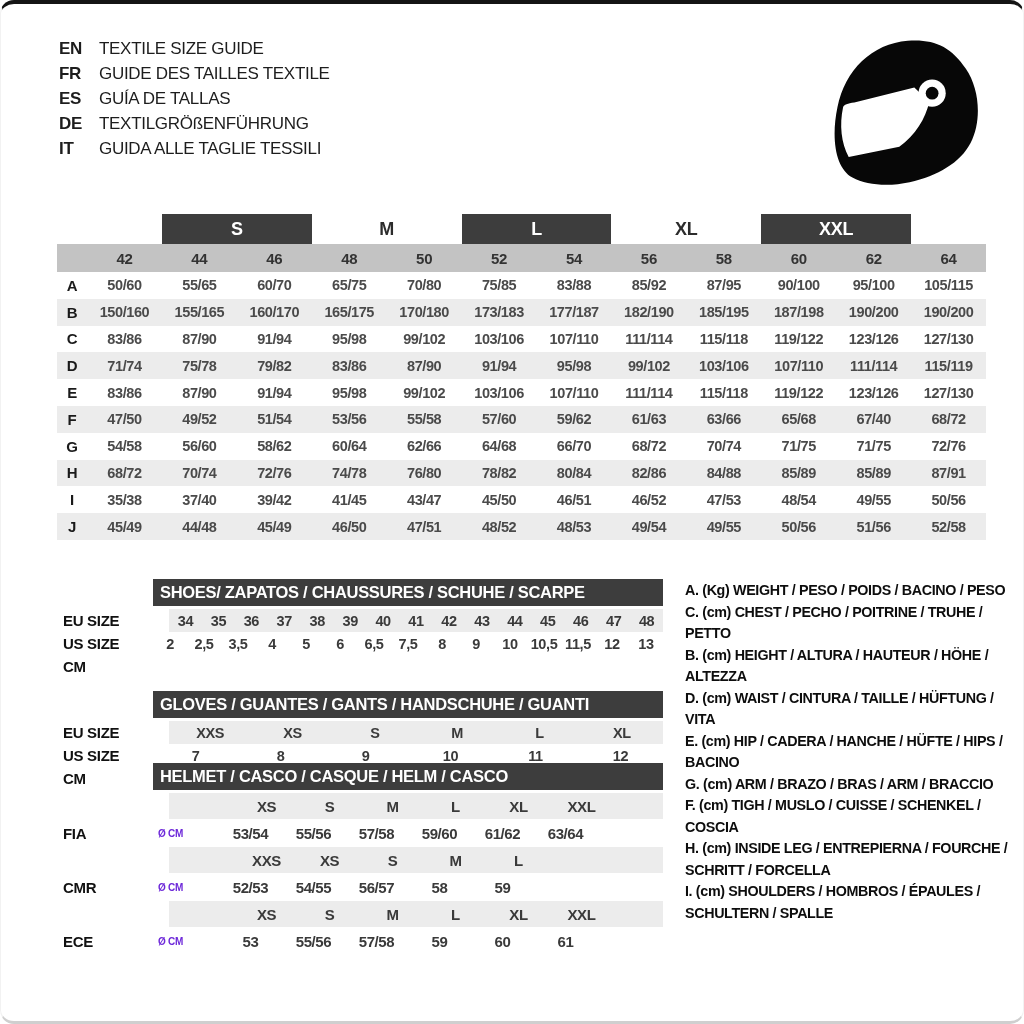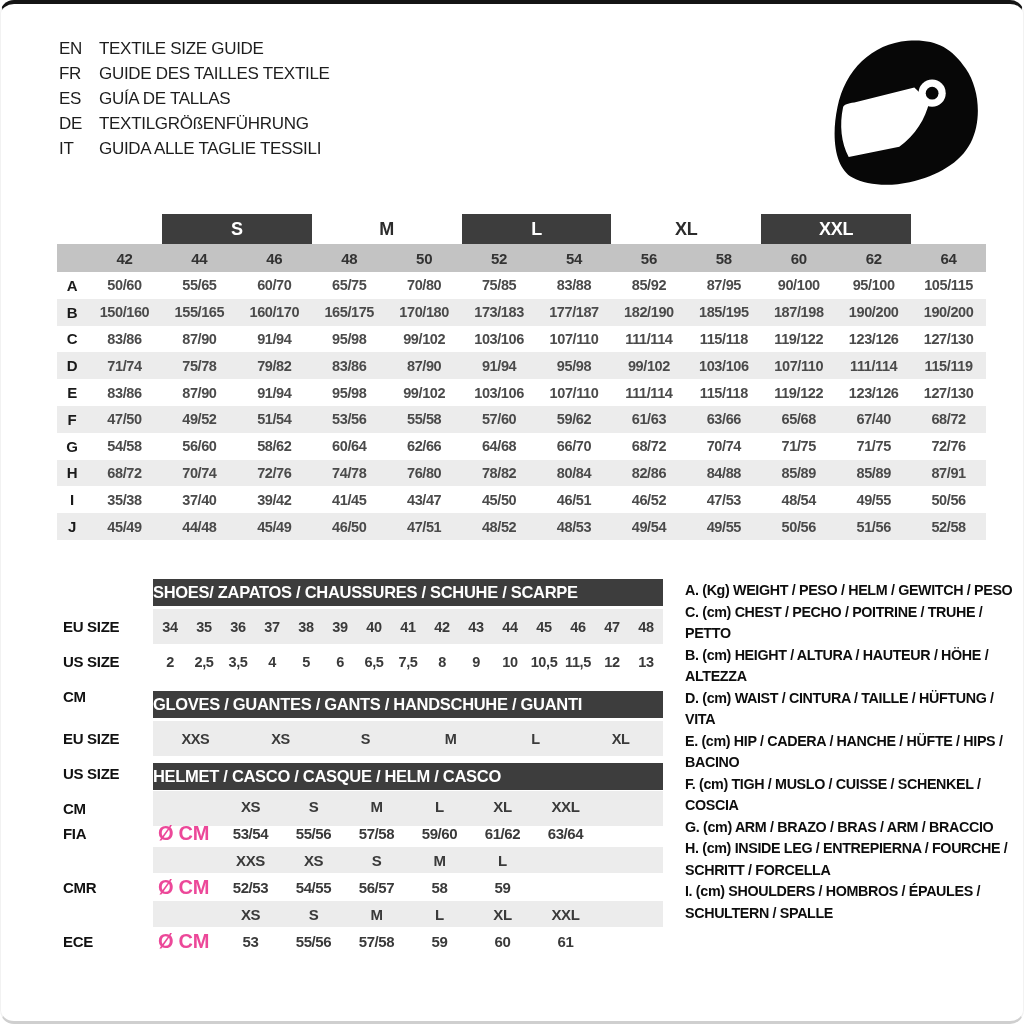--- a/index.html
+++ b/index.html
@@ -24,21 +24,21 @@
     border-top:4px solid #141414;
     border-bottom:3px solid #cfcfcf;
     border-left:1px solid #f2f2f2;
     border-right:1px solid #f2f2f2;
     background:#fff;
     overflow:hidden;
   }
   
   .lang-block{position:absolute;left:58px;top:32px;}
   .lang-row{display:flex;height:25px;align-items:center;}
-  .lang-code{width:40px;font-weight:400;font-size:17px;letter-spacing:-0.3px;}
+  .lang-code{width:40px;font-weight:700;font-size:17px;letter-spacing:-0.3px;}
   .lang-title{font-weight:400;font-size:17px;letter-spacing:-0.3px;}
   .helmet-logo{position:absolute;right:44px;top:26px;width:150px;height:162px;}
   
   .textile{position:absolute;left:56px;top:210px;width:929px;}
   .band-row{display:flex;height:30px;}
   .band-spacer{width:30px;}
   .g1{flex:1;}
   .band{flex:2;display:flex;align-items:center;justify-content:center;
         font-weight:700;font-size:18px;letter-spacing:-0.3px;color:#2c2c2c;}
   .band.dark{background:var(--dark);color:#fff;}
@@ -52,31 +52,31 @@
   .val-cell{flex:1;display:flex;align-items:center;justify-content:center;
             font-weight:700;font-size:14.5px;color:var(--val);letter-spacing:-0.4px;}
   
   .btable{position:absolute;left:62px;width:600px;}
   .btable.shoes{top:575px;}
   .btable.gloves{top:687px;}
   .btable.helmet{top:759px;}
   .tbar-row{display:flex;height:27px;margin-bottom:3px;}
   .tbar-spacer{width:90px;}
   .tbar{flex:1;background:var(--dark);color:#fff;display:flex;align-items:center;
-        font-weight:700;font-size:16.5px;letter-spacing:-0.3px;}
-  .brow{display:flex;height:35px;}
+        font-weight:700;font-size:16.5px;letter-spacing:-0.3px;padding-left:7px;}
+  .brow{display:flex;height:23px;}
   .b-label{width:90px;display:flex;align-items:center;
            font-weight:700;font-size:15px;color:#111;letter-spacing:-0.3px;}
   .b-content{flex:1;display:flex;}
-  .brow.striped .b-content{background:var(--stripe);}
+  .brow.striped .b-content{background:var(--stripe);margin-left:16px;}
   .b-cell{flex:1;display:flex;align-items:center;justify-content:center;
           font-weight:700;font-size:14.5px;color:#3a3a3a;letter-spacing:-0.4px;}
   
   .h-unit{width:66px;display:flex;align-items:center;padding-left:5px;
-          font-weight:700;font-size:20px;color:#ec4899;letter-spacing:-0.3px;}
+          font-weight:700;font-size:10px;color:#6d28d9;letter-spacing:-0.3px;}
   .h-cell{width:63px;display:flex;align-items:center;justify-content:center;
           font-weight:700;font-size:15px;color:#3a3a3a;letter-spacing:-0.4px;}
   .h-fill{flex:1;}
   .helmet .brow{height:26px;margin-bottom:1px;}
   
   .legend{position:absolute;left:684px;top:576px;width:328px;}
   .legend-item{font-weight:700;font-size:14.3px;line-height:21.5px;
                letter-spacing:-0.35px;color:#0d0d0d;}
 </style>
 </head>
@@ -473,24 +473,24 @@
           <div class="h-cell">57/58</div>
           <div class="h-cell">59</div>
           <div class="h-cell">60</div>
           <div class="h-cell">61</div>
           <div class="h-fill"></div>
         </div>
       </div>
     </div>
 
   <div class="legend" id="legend">
-      <div class="legend-item">A. (Kg) WEIGHT / PESO / HELM / GEWITCH / PESO</div>
+      <div class="legend-item">A. (Kg) WEIGHT / PESO / POIDS / BACINO / PESO</div>
       <div class="legend-item">C. (cm) CHEST / PECHO / POITRINE / TRUHE / PETTO</div>
       <div class="legend-item">B. (cm) HEIGHT / ALTURA / HAUTEUR / HÖHE / ALTEZZA</div>
       <div class="legend-item">D. (cm) WAIST / CINTURA / TAILLE / HÜFTUNG / VITA</div>
       <div class="legend-item">E. (cm) HIP / CADERA / HANCHE / HÜFTE / HIPS / BACINO</div>
+      <div class="legend-item">G. (cm) ARM / BRAZO / BRAS / ARM / BRACCIO</div>
       <div class="legend-item">F. (cm) TIGH / MUSLO / CUISSE / SCHENKEL / COSCIA</div>
-      <div class="legend-item">G. (cm) ARM / BRAZO / BRAS / ARM / BRACCIO</div>
       <div class="legend-item">H. (cm) INSIDE LEG / ENTREPIERNA / FOURCHE / SCHRITT / FORCELLA</div>
       <div class="legend-item">I. (cm) SHOULDERS / HOMBROS / ÉPAULES / SCHULTERN / SPALLE</div>
     </div>
 
 </div>
 
 </body></html>

